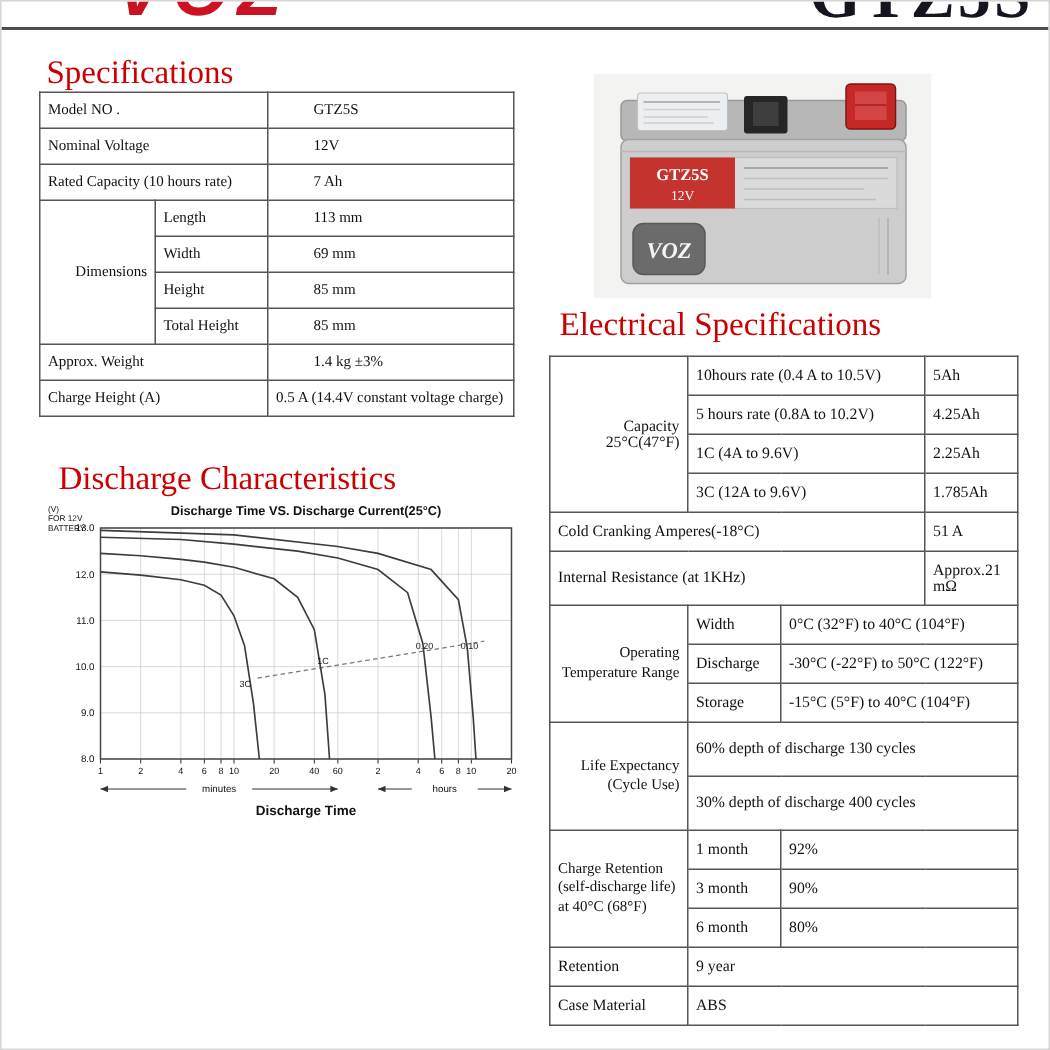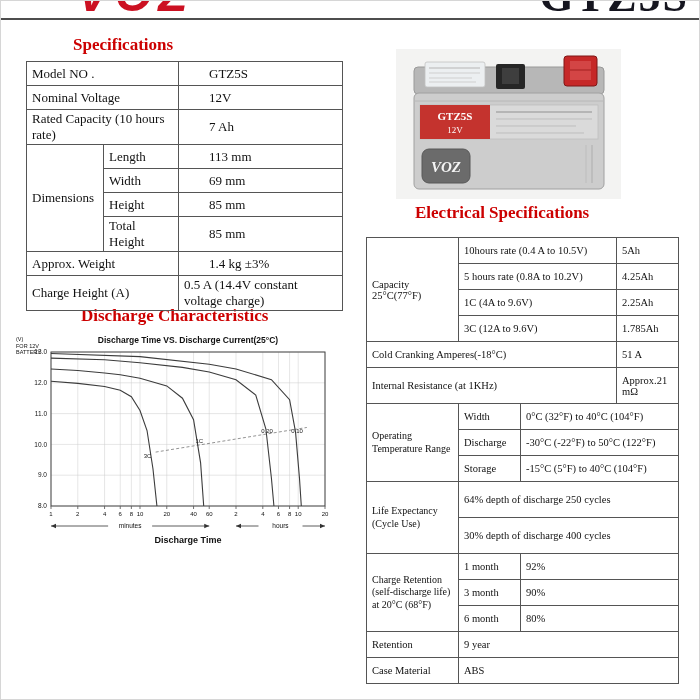--- a/index.html
+++ b/index.html
@@ -11,41 +11,41 @@
   }
   
   .header { position:absolute; top:0; left:0; width:100%; height:19px;
             overflow:hidden; border-bottom:2px solid #4d4d4d; }
   .logo-text { position:absolute; left:76px; top:-34px; font-size:48px;
                font-weight:bold; font-style:italic; color:#cc1122; letter-spacing:6px;
                font-family:"Liberation Sans","DejaVu Sans",sans-serif; }
   .header-model { position:absolute; right:10px; top:-30px; font-size:44px;
                   font-weight:bold; color:#15151f; letter-spacing:2px; }
   
-  .section-title { position:absolute; color:#cc0000; font-weight:bold; font-size:17px;margin-left:42px; }
+  .section-title { position:absolute; color:#cc0000; font-weight:normal; font-size:22px; }
   #spec-title  { left:30px;  top:34px; }
   #elec-title  { left:372px; top:202px; }
   #chart-title { left:38px;  top:305px; }
   
   table { border-collapse:collapse; table-layout:fixed; }
-  td { border:1px solid #555; font-size:13px; padding:1px 5px; color:#111;
+  td { border:1px solid #555; font-size:10px; padding:1px 5px; color:#111;
        overflow:hidden; vertical-align:middle; }
   .spec-table { position:absolute; left:25px; top:60px; width:316px; }
   .spec-table td { height:24px; }
   .spec-table .val { padding-left:30px; }
   .spec-table .val-tight { padding-left:5px; }
-  .center { text-align:left;margin-left:46px; }
+  .center { text-align:right;margin-left:46px; }
   .elec-table { position:absolute; left:365px; top:236px; width:312px; }
   .elec-table td { font-size:10.5px; height:26px; }
   .elec-table tr.tall td { height:36px; }
   .elec-table .small-label { font-size:10px; line-height:1.25; }
   
   .battery-wrap { position:absolute; left:395px; top:48px; width:225px; height:150px; }
   
-  .chart-wrap { position:absolute; left:12px; top:331px; width:320px; height:238px; }
+  .chart-wrap { position:absolute; left:28px; top:331px; width:320px; height:238px; }
   .chart-wrap svg { font-family:"Liberation Sans","DejaVu Sans",sans-serif; }
 </style>
 </head>
 <body>
 
 <div class="page">
 
   <div class="header">
     <span class="logo-text">VOZ</span>
     <span class="header-model">GTZ5S</span>
@@ -151,21 +151,21 @@
 
   <table class="elec-table">
     <colgroup>
         <col style="width:92px">
         <col style="width:62px">
         <col style="width:96px">
         <col style="width:62px">
       </colgroup>
     <tbody>
         <tr>
-      <td rowspan="4" class="center">Capacity 25°C(77°F)</td>
+      <td rowspan="4" class="center">Capacity 25°C(47°F)</td>
       <td colspan="2">10hours rate (0.4 A to 10.5V)</td>
       <td>5Ah</td>
     </tr>
     <tr>
       <td colspan="2">5 hours rate (0.8A to 10.2V)</td>
       <td>4.25Ah</td>
     </tr>
     <tr>
       <td colspan="2">1C  (4A to 9.6V)</td>
       <td>2.25Ah</td>
@@ -190,27 +190,27 @@
     <tr>
       <td>Discharge</td>
       <td colspan="2">-30°C (-22°F) to 50°C  (122°F)</td>
     </tr>
     <tr>
       <td>Storage</td>
       <td colspan="2">-15°C  (5°F) to 40°C (104°F)</td>
     </tr>
     <tr class="tall">
       <td rowspan="2" class="center small-label">Life Expectancy (Cycle Use)</td>
-      <td colspan="3">64% depth of discharge 250 cycles</td>
+      <td colspan="3">60% depth of discharge 130 cycles</td>
     </tr>
     <tr class="tall">
       <td colspan="3">30% depth of discharge 400 cycles</td>
     </tr>
     <tr>
-      <td rowspan="3" class="small-label">Charge Retention (self-discharge life) at 20°C (68°F)</td>
+      <td rowspan="3" class="small-label">Charge Retention (self-discharge life) at 40°C (68°F)</td>
       <td>1 month</td>
       <td colspan="2">92%</td>
     </tr>
     <tr>
       <td>3 month</td>
       <td colspan="2">90%</td>
     </tr>
     <tr>
       <td>6 month</td>
       <td colspan="2">80%</td>

